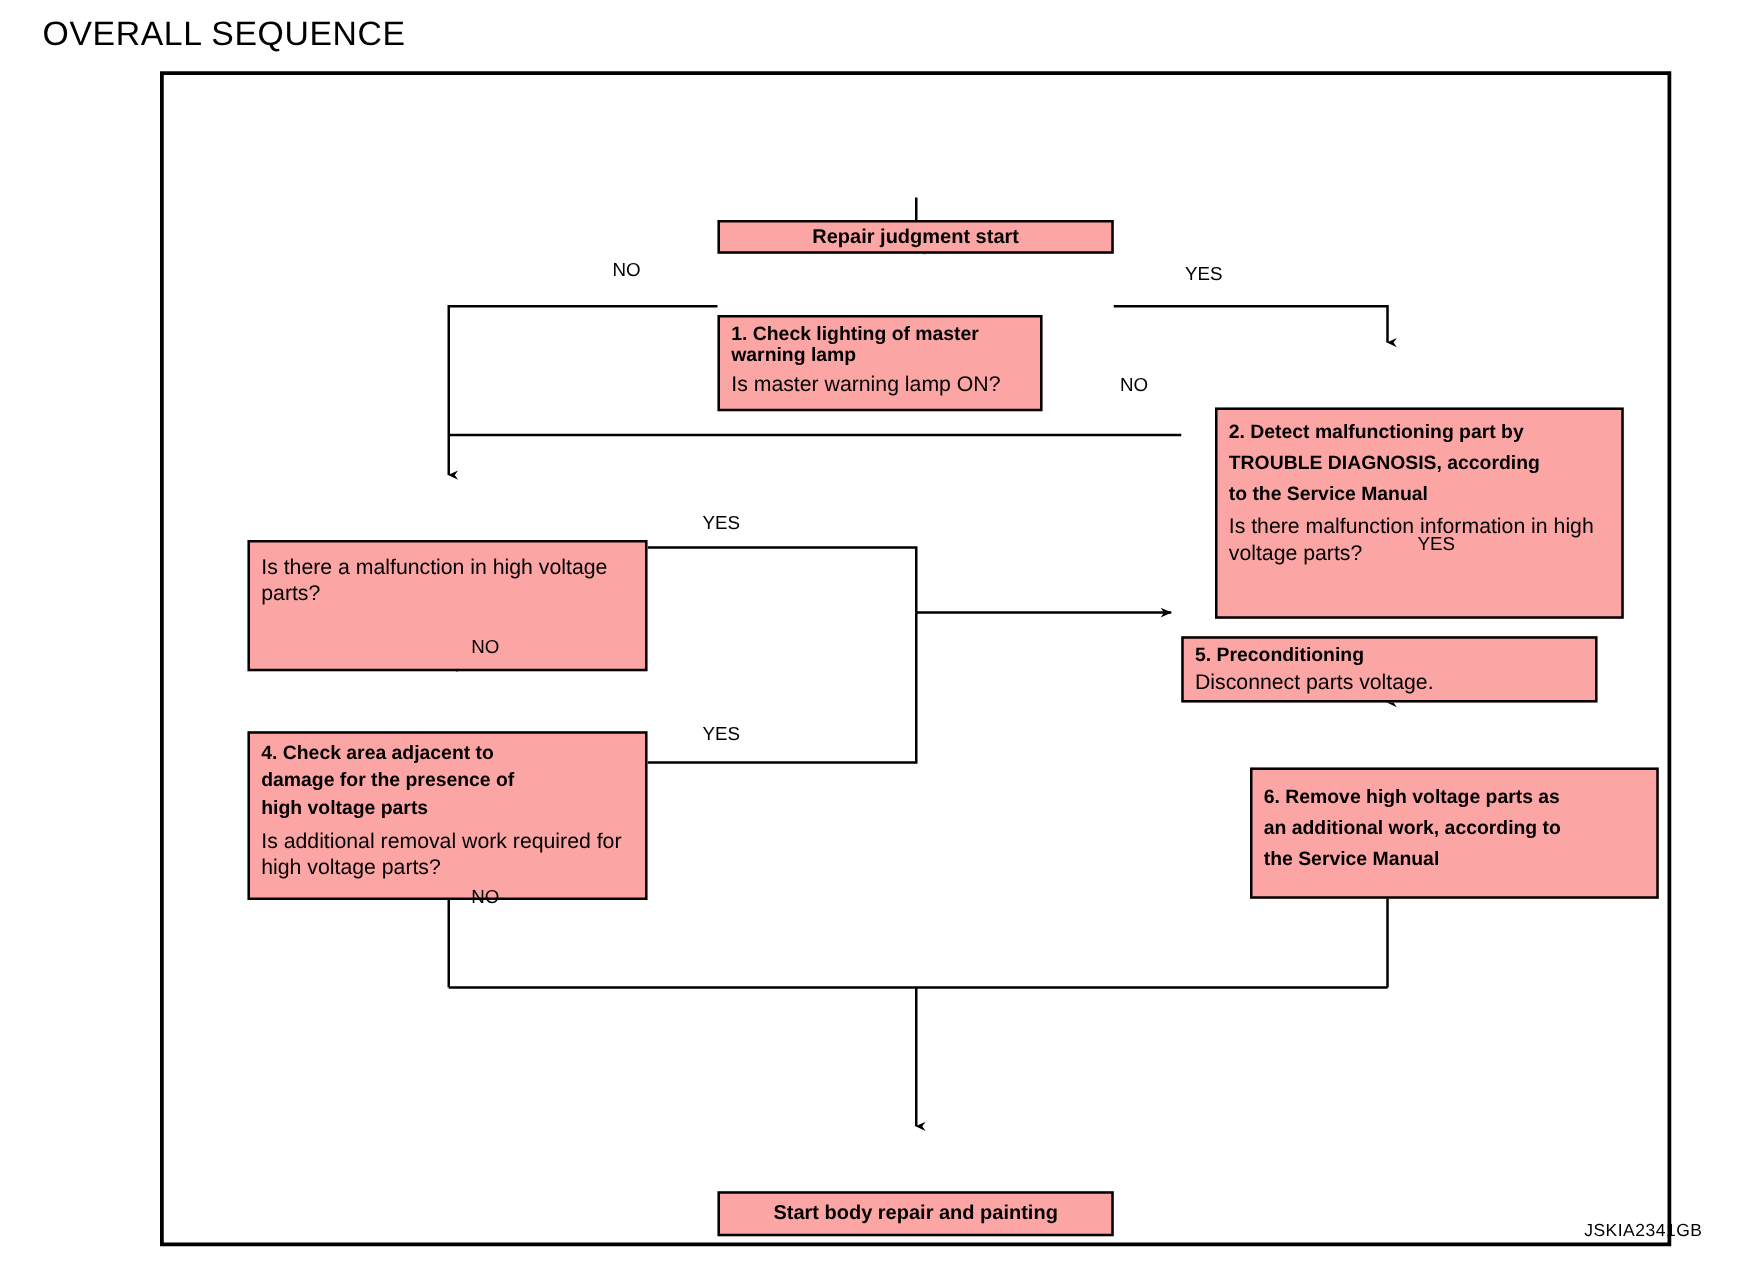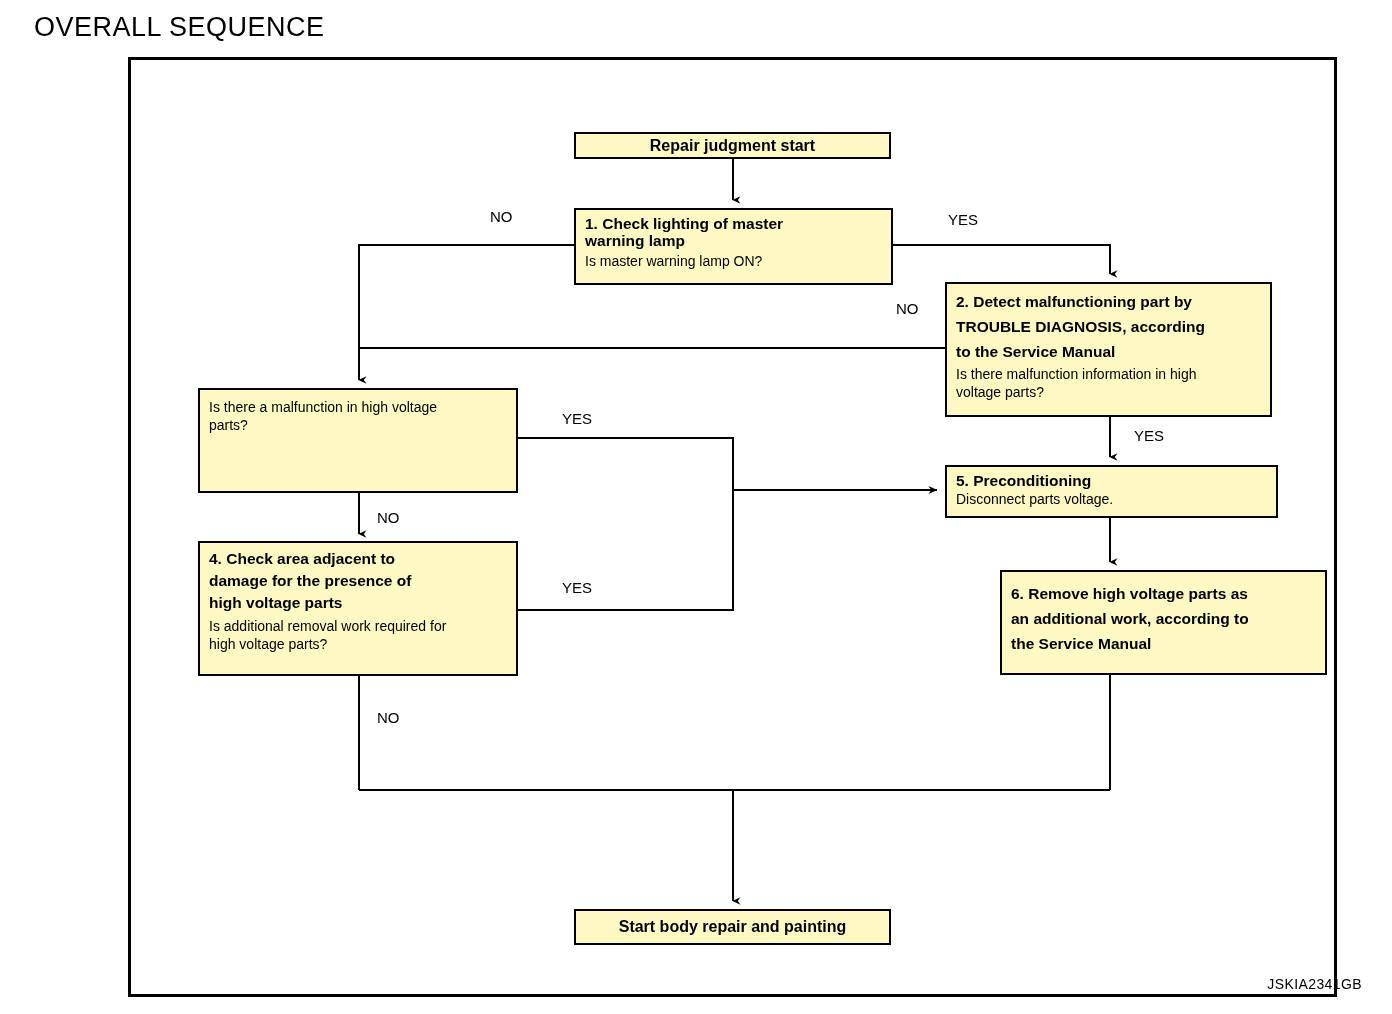--- a/index.html
+++ b/index.html
@@ -37,31 +37,32 @@
     position: absolute;
     left: 0;
     top: 0;
     width: 1392px;
     height: 1014px;
   }
   .flow-box {
     position: absolute;
     border: 2px solid #000000;
     box-sizing: border-box;
-    background: #fef9c3;
+    background: #fca5a5;
+    margin-top: 44px;
   }
   .box-title {
     font-weight: bold;
     font-size: 15.5px;
     line-height: 1.12;
     white-space: pre-line;
   }
   .box-sub {
     font-weight: normal;
-    font-size: 14px;
+    font-size: 17px;
     line-height: 1.25;
     white-space: pre-line;
   }
   .box-pad {
     padding: 5px 0 0 9px;
   }
   .box-center {
     display: flex;
     align-items: center;
     justify-content: center;
@@ -130,27 +131,27 @@
     <line x1="359" y1="790" x2="1110" y2="790"></line>
 
     <line x1="733" y1="790" x2="733" y2="901" marker-end="url(#arrowDown)"></line>
   </g>
 </svg>
 
 <div class="flow-box box-center" style="left:574px; top:132px; width:317px; height:27px;">
   <div class="box-title">Repair judgment start</div>
 </div>
 
-<div class="flow-box box-pad" style="left:574px; top:208px; width:319px; height:77px;">
+<div class="flow-box box-pad" style="left:574px; top:208px; width:260px; height:77px;">
   <div class="box-title">1. Check lighting of master
 warning lamp</div>
   <div class="box-sub" style="margin-top:3px;">Is master warning lamp ON?</div>
 </div>
 
-<div class="flow-box box-pad wide-lines" style="left:945px; top:282px; width:327px; height:135px;">
+<div class="flow-box box-pad wide-lines" style="left:972px; top:282px; width:327px; height:169px;">
   <div class="box-title">2. Detect malfunctioning part by
 TROUBLE DIAGNOSIS, according
 to the Service Manual</div>
   <div class="box-sub" style="margin-top:2px;">Is there malfunction information in high
 voltage parts?</div>
 </div>
 
 <div class="flow-box box-pad" style="left:198px; top:388px; width:320px; height:105px;">
   <div class="box-sub" style="margin-top:4px;">Is there a malfunction in high voltage
 parts?</div>

